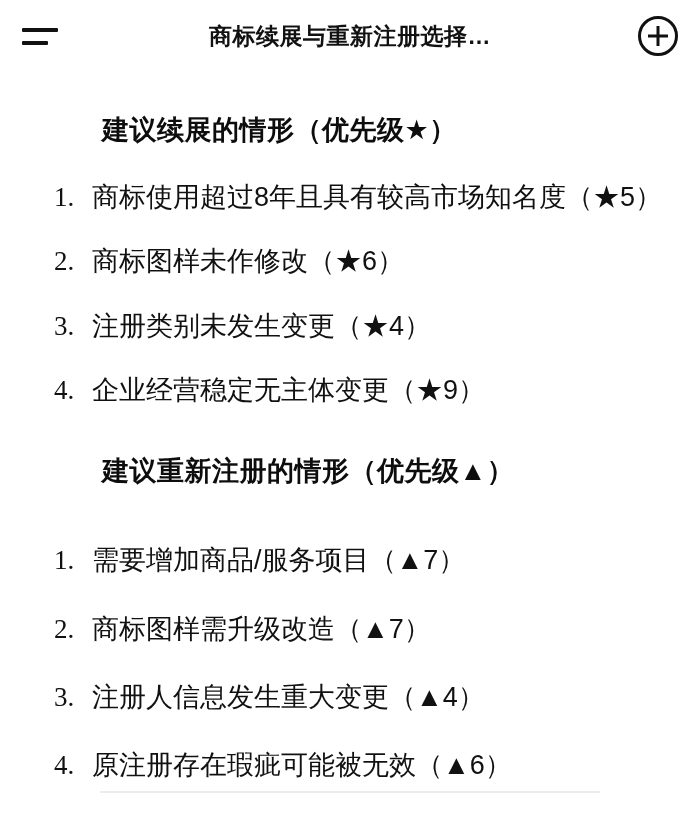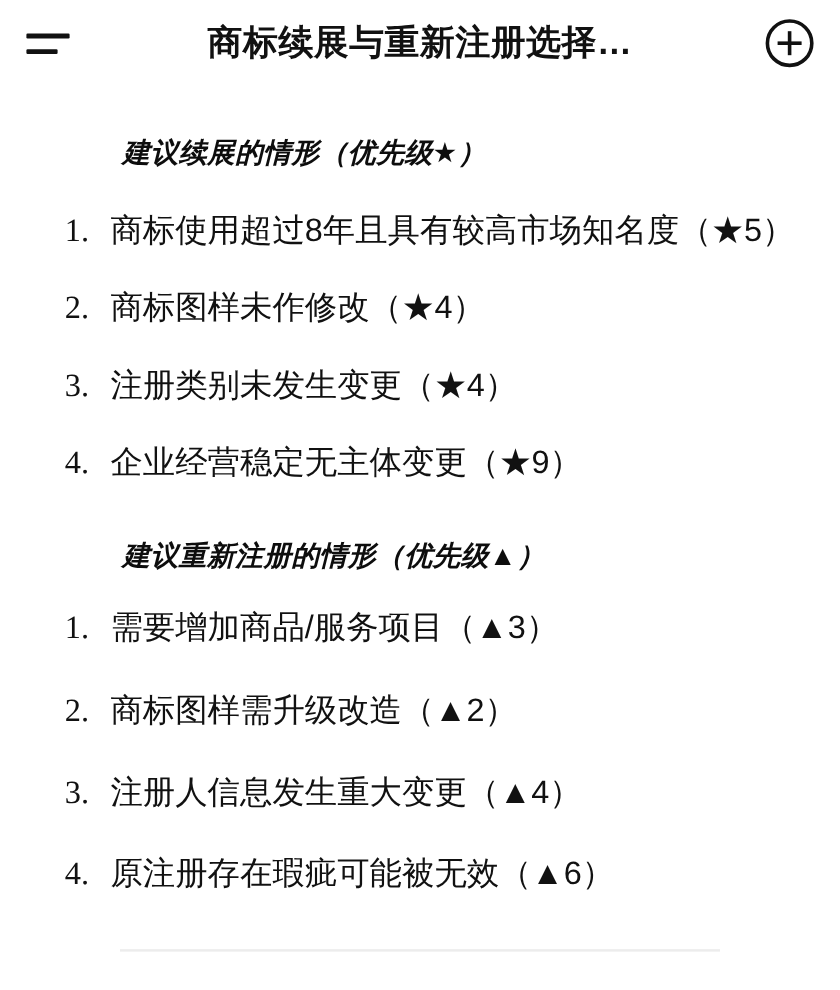--- a/index.html
+++ b/index.html
@@ -50,21 +50,21 @@
   }
   .menu-icon span.bar-1 { width: 36px; }
   .menu-icon span.bar-2 { width: 26px; }
 
   .topbar-title {
     position: absolute;
     left: 0;
     right: 0;
     text-align: center;
     font-family: "Liberation Sans", "DejaVu Sans", sans-serif;
-    font-size: 29px;
+    font-size: 23px;
     font-weight: 600;
     letter-spacing: 0.5px;
     color: #111111;
     pointer-events: none;
     padding: 0 110px;
     box-sizing: border-box;
     white-space: nowrap;
     overflow: hidden;
     text-overflow: ellipsis;
   }
@@ -105,26 +105,25 @@
     padding: 18px 34px 0 34px;
     box-sizing: border-box;
   }
 
   .section {
     margin-bottom: 6px;
   }
 
   .section-heading {
     font-family: "Liberation Sans", "DejaVu Sans", sans-serif;
-    font-size: 23px;
+    font-size: 27px;
     font-weight: bold;
     color: #0d0d0d;
     letter-spacing: 0.5px;
     margin: 22px 0 30px 68px;
-    font-style: italic;
   }
 
   .item-list {
     margin: 0;
     padding: 0;
     list-style: none;
   }
 
   .item {
     display: flex;
@@ -144,21 +143,21 @@
     font-family: "Liberation Serif", "DejaVu Serif", serif;
   }
 
   .item-text {
     flex: 1 1 auto;
     font-family: Liberation Sans, sans-serif;
   }
 
   .section-2 .section-heading {
     margin-top: 44px;
-    margin-bottom: 25px;
+    margin-bottom: 52px;
   }
   .section-2 .item {
     margin-bottom: 30px;
   }
 
   .footer-rule {
     position: absolute;
     left: 100px;
     right: 100px;
     bottom: 32px;
@@ -184,43 +183,43 @@
 
     <div class="section section-1">
       <div class="section-heading">建议续展的情形（优先级★）</div>
       <ul class="item-list">
         <li class="item">
           <span class="item-num">1.</span>
           <span class="item-text">商标使用超过8年且具有较高市场知名度（★5）</span>
         </li>
         <li class="item">
           <span class="item-num">2.</span>
-          <span class="item-text">商标图样未作修改（★4）</span>
+          <span class="item-text">商标图样未作修改（★6）</span>
         </li>
         <li class="item">
           <span class="item-num">3.</span>
           <span class="item-text">注册类别未发生变更（★4）</span>
         </li>
         <li class="item">
           <span class="item-num">4.</span>
           <span class="item-text">企业经营稳定无主体变更（★9）</span>
         </li>
       </ul>
     </div>
 
     <div class="section section-2">
       <div class="section-heading">建议重新注册的情形（优先级▲）</div>
       <ul class="item-list">
         <li class="item">
           <span class="item-num">1.</span>
-          <span class="item-text">需要增加商品/服务项目（▲3）</span>
+          <span class="item-text">需要增加商品/服务项目（▲7）</span>
         </li>
         <li class="item">
           <span class="item-num">2.</span>
-          <span class="item-text">商标图样需升级改造（▲2）</span>
+          <span class="item-text">商标图样需升级改造（▲7）</span>
         </li>
         <li class="item">
           <span class="item-num">3.</span>
           <span class="item-text">注册人信息发生重大变更（▲4）</span>
         </li>
         <li class="item">
           <span class="item-num">4.</span>
           <span class="item-text">原注册存在瑕疵可能被无效（▲6）</span>
         </li>
       </ul>

